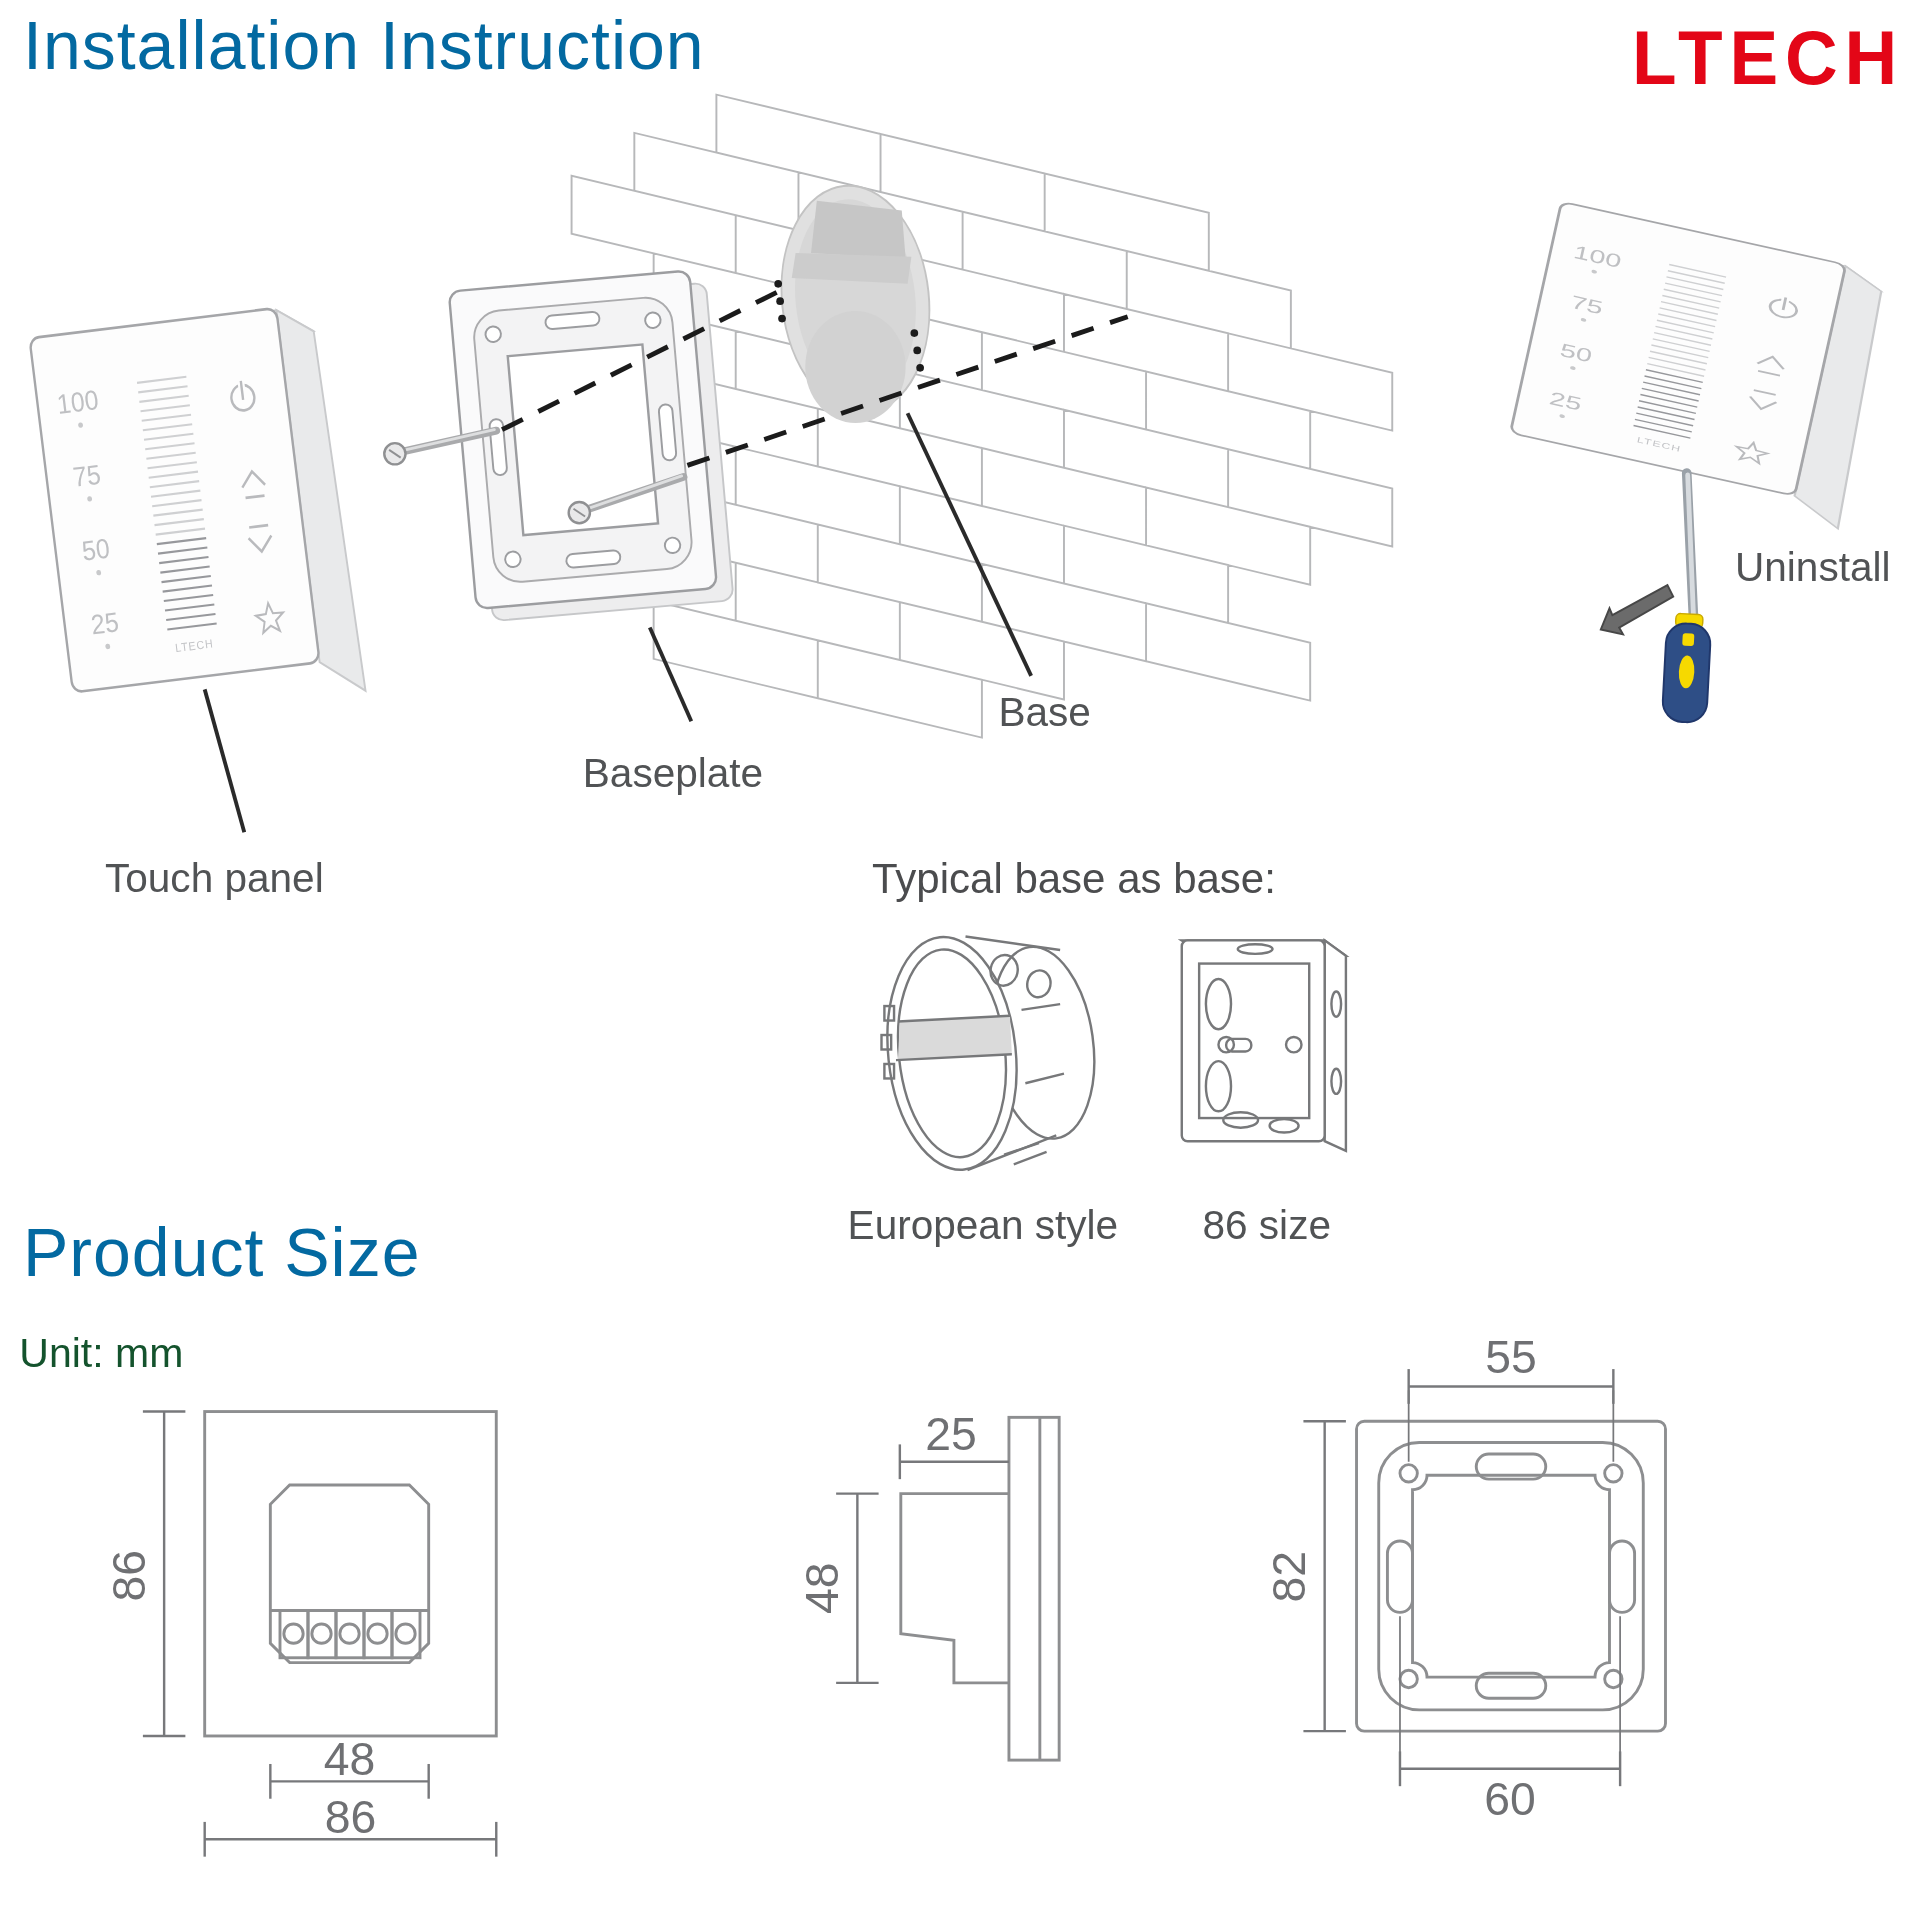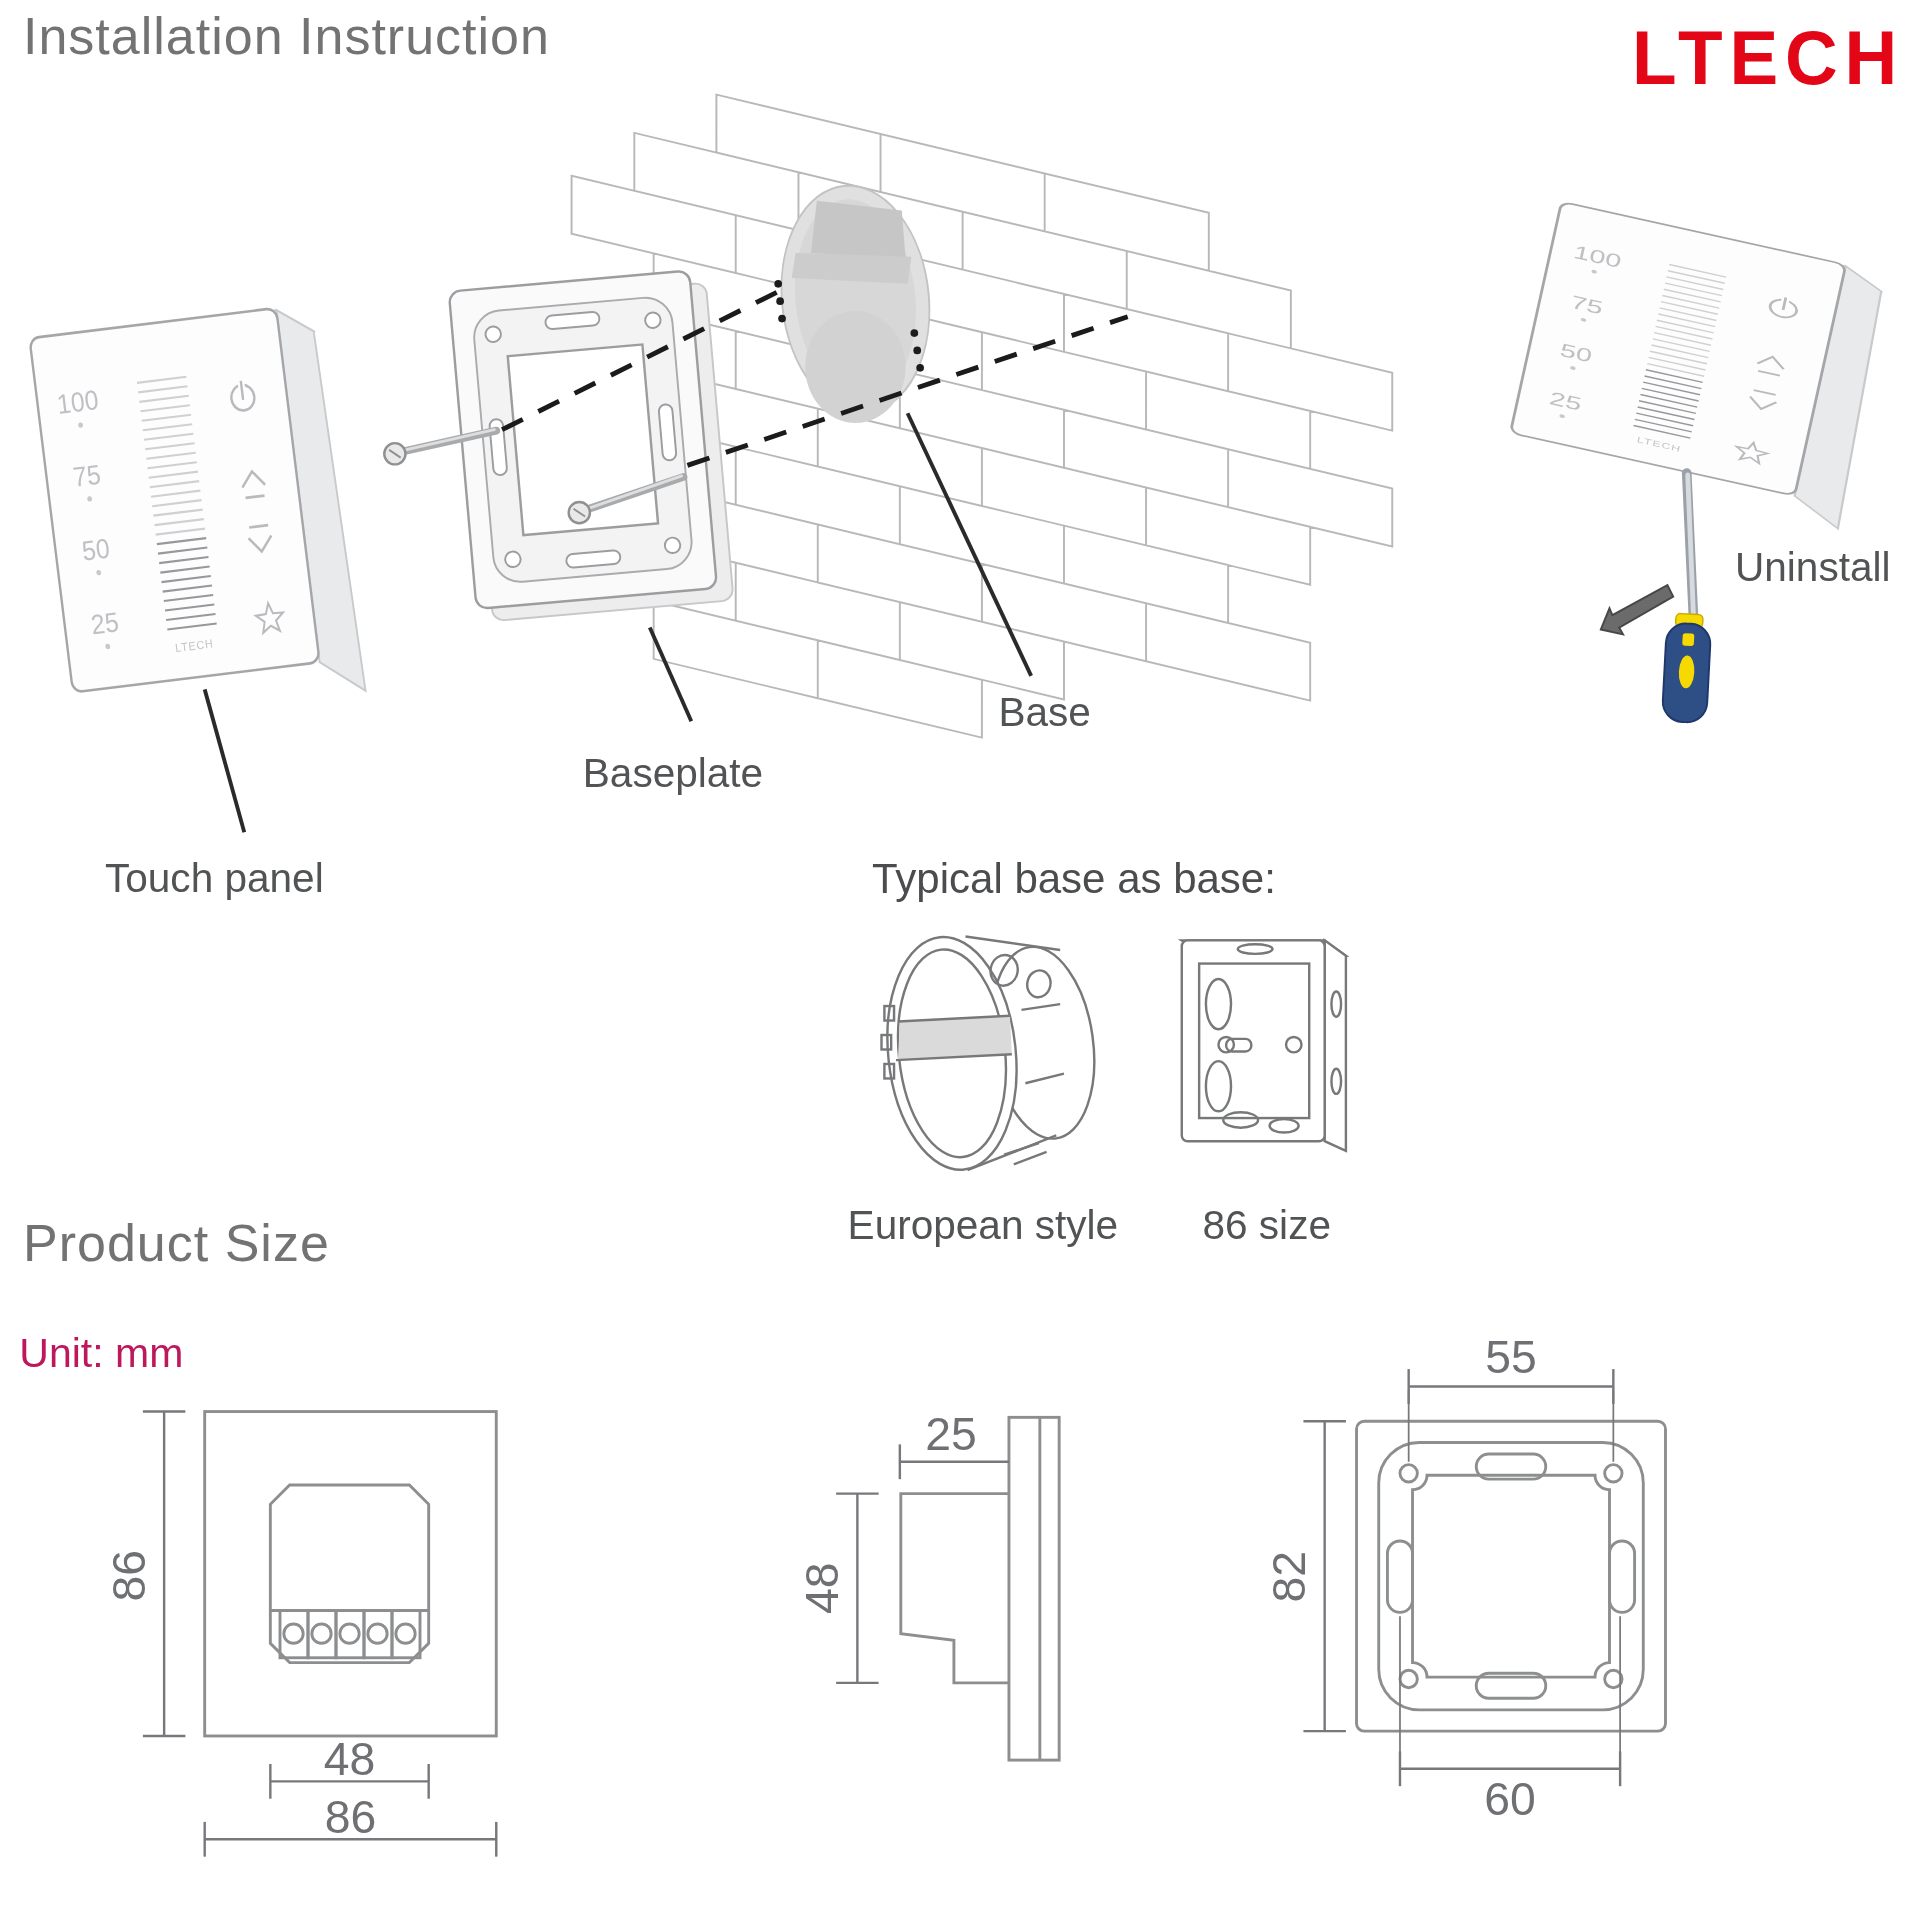--- a/index.html
+++ b/index.html
@@ -1,24 +1,24 @@
 <!DOCTYPE html>
 <html><head>
 <meta charset="utf-8">
 <style>
   html,body{margin:0;padding:0;}
   body{
     width:1931px;height:1931px;position:relative;overflow:hidden;
     background:#ffffff;font-family:"Liberation Sans",sans-serif;
   }
   .abs{position:absolute;white-space:nowrap;}
-  .big-heading{font-size:52px;font-weight:300;color:#737373;letter-spacing:1px;text-align:right;}
+  .big-heading{font-size:68px;font-weight:300;color:#0369a1;letter-spacing:1px;text-align:right;}
   .brand-logo{font-size:73px;font-weight:800;color:#e30617;letter-spacing:6.8px;transform:scaleY(1.05);transform-origin:top right;}
   .sub-heading{font-size:42px;font-weight:500;color:#4b4c4e;}
-  .unit-note{font-size:41px;font-weight:400;color:#be185d;}
+  .unit-note{font-size:41px;font-weight:400;color:#14532d;}
   svg{position:absolute;left:0;top:0;}
   svg text{font-family:"Liberation Sans",sans-serif;}
   .dlabel{font-size:42px;fill:#515355;}
   .dim-num{font-size:48px;fill:#6f7073;}
   .panel-num{font-size:26px;fill:#bfc0c3;}
   .panel-brand{font-size:11px;fill:#c2c3c6;letter-spacing:1px;}
 </style>
 </head>
 <body>
 

